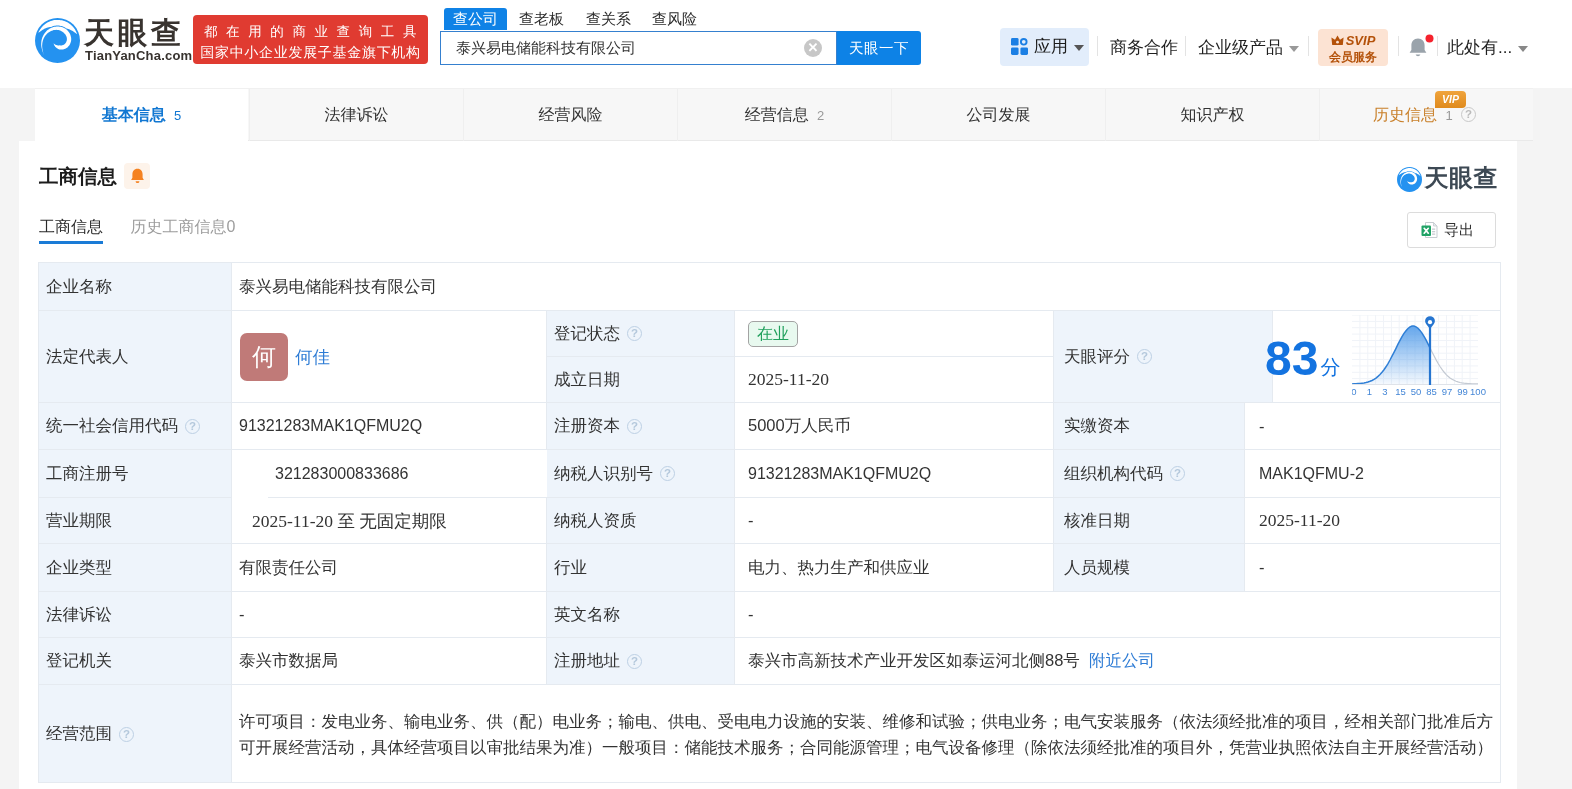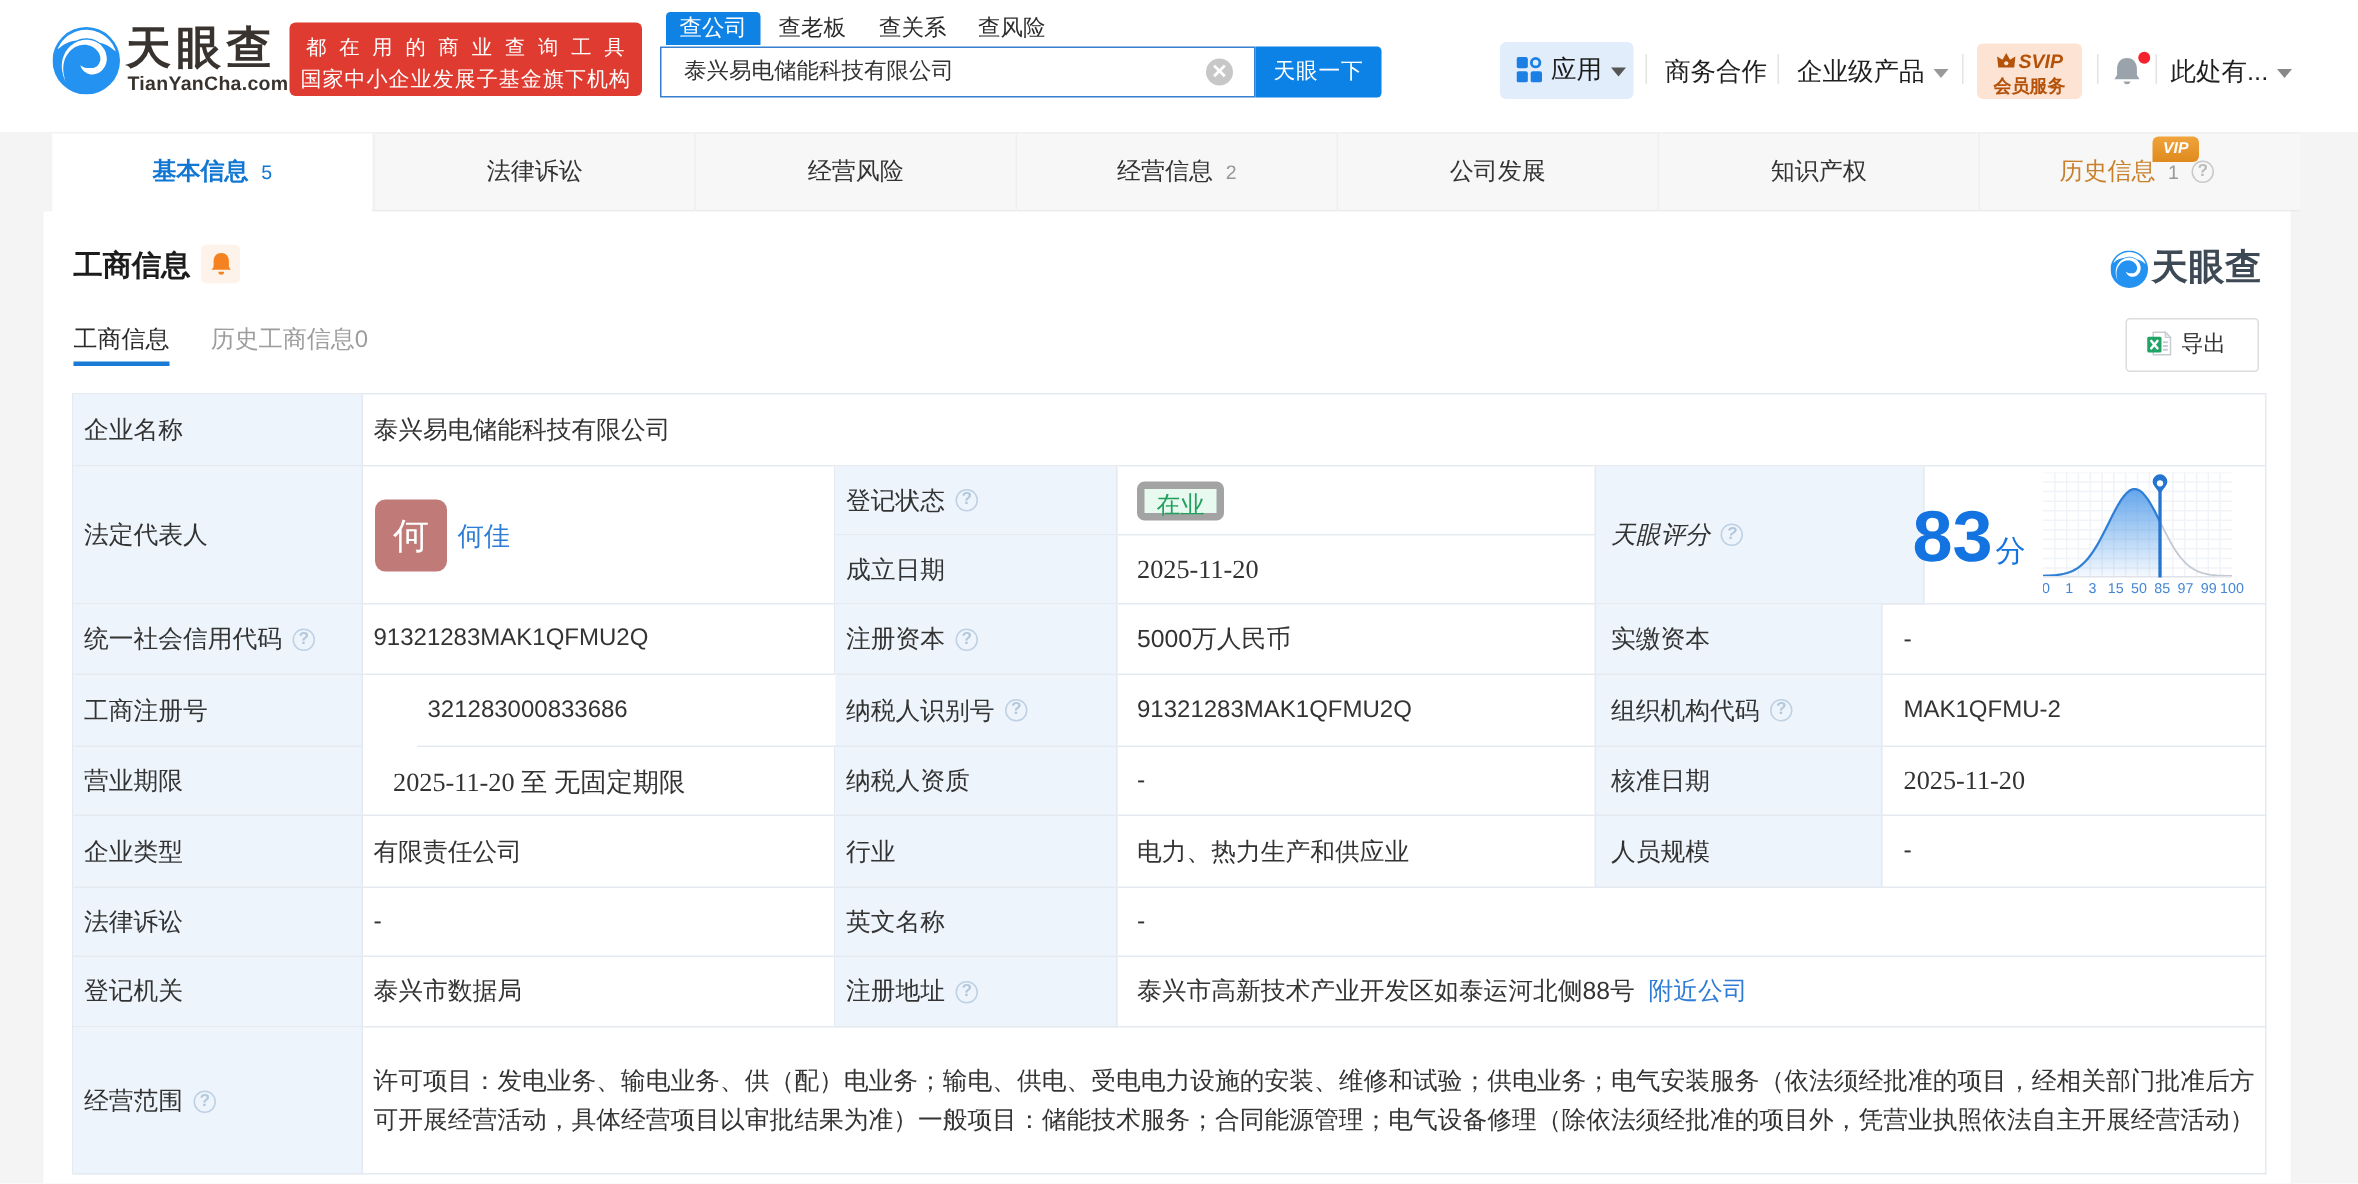--- a/index.html
+++ b/index.html
@@ -32,41 +32,41 @@
   .caret { display:inline-block; width:0; height:0; border-left:5px solid transparent; border-right:5px solid transparent; border-top:6px solid #555; vertical-align:middle; margin-left:6px; }
 
   
   #nav { position:absolute; left:35px; top:88px; width:1498px; height:53px; background:#f7f7f7; border-top:1px solid #f0f0f0; border-bottom:1px solid #e9e9e9; }
   .ntab { position:absolute; top:0; height:52px; width:214px; text-align:center; line-height:52px; font-size:16px; color:#333; border-left:1px solid #efefef; }
   .ntab small { font-size:13px; color:#999; margin-left:4px; }
   #ntab0 { left:0; width:213px; background:#fff; height:53px; border-left:none; z-index:2; color:#1177d2; font-weight:bold; }
   #ntab0 small { color:#1177d2; font-weight:normal; }
 
   
-  #card { position:absolute; left:29px; top:141px; width:1498px; height:648px; background:#fff; }
+  #card { position:absolute; left:19px; top:141px; width:1498px; height:648px; background:#fff; }
   #title { position:absolute; left:20px; top:22px; font-size:19.5px; font-weight:bold; color:#1c1c1c; }
   #bellchip { position:absolute; left:105px; top:22px; width:26px; height:26px; background:#fdf3ea; border-radius:4px; text-align:center; }
   #minilogo { position:absolute; right:19px; top:21px; }
   #subtabs { position:absolute; left:20px; top:77px; height:30px; }
   .stab2 { display:inline-block; font-size:16px; margin-right:23px; line-height:18px; }
   #st-a { color:#2a2a2a; padding-bottom:5px; border-bottom:3px solid #1a7bd6; }
   #st-b { color:#9d9d9d; }
   #exportbtn { position:absolute; right:21px; top:71px; width:89px; height:36px; border:1px solid #dcdcdc; border-radius:3px; background:#fff; font-size:15px; color:#333; line-height:34px; text-align:left; padding-left:13px; }
 
   
   #tbl { position:absolute; left:19px; top:121px; width:1463px; height:521px; border-top:1px solid #e5eaf0; border-left:1px solid #e5eaf0; font-size:16.5px; color:#333; }
   .cell { position:absolute; border-right:1px solid #e5eaf0; border-bottom:1px solid #e5eaf0; display:flex; align-items:center; padding-left:7px; }
   .lab { background:#eef4fb; }
   .q { display:inline-block; width:15px; height:15px; border:1px solid #bdd0e4; border-radius:50%; color:#b4c8dc; font-size:11.5px; line-height:13.5px; text-align:center; margin-left:7px; flex:none; font-weight:bold; }
   .qg { border-color:#c9c9c9; color:#bbb; }
   .serif { font-family:"Liberation Serif","Liberation Sans",sans-serif; font-size:17.5px; }
   .ascii { font-size:16px; }
   a.blue { color:#2e7cd5; text-decoration:none; }
   #avatar { width:48px; height:48px; border-radius:7px; background:#c07a78; color:#fff; font-size:24px; display:flex; align-items:center; justify-content:center; margin-right:7px; margin-left:1px; }
-  #tag-zy { display:inline-block; height:26px; line-height:24px; padding:0 8px; border:5px solid #a3a3a3; background:#e8f9ef; border-radius:5px; color:#21a05d; font-size:16px; }
+  #tag-zy { display:inline-block; height:26px; line-height:24px; padding:0 8px; border:1px solid #a3a3a3; background:#e8f9ef; border-radius:5px; color:#21a05d; font-size:16px; }
   #score83 { font-size:48px; font-weight:bold; color:#1373e0; margin-top:3px; }
   #scorefen { font-size:20px; color:#1373e0; margin-left:2px; margin-top:21px; }
 </style>
 </head>
 <body>
 
 <div id="header">
   <svg id="logoc" width="45" height="45" viewBox="0 0 48 48">
     <circle cx="24" cy="24" r="24" fill="#2492f0"></circle>
     <path d="M3.6 15.8 L4.1 14.5 L4.8 13.3 L5.4 12.2 L6.2 11.1 L7.0 10.0 L7.9 9.0 L8.9 8.0 L9.9 7.1 L10.9 6.3 L12.0 5.5 L13.2 4.9 L14.4 4.2 L15.6 3.7 L16.8 3.2 L18.1 2.8 L19.4 2.5 L20.7 2.2 L22.1 2.1 L23.4 2.0 L24.8 2.0 L26.1 2.1 L27.4 2.3 L28.8 2.5 L30.1 2.9 L31.3 3.3 L32.6 3.7 L33.8 4.3 L35.0 4.9 L36.1 5.7 L37.2 6.4 L38.3 7.3 L39.3 8.2 L40.2 9.1 L41.1 10.2 L41.9 11.2 L42.7 12.3 L43.3 13.5 L43.9 14.7 L44.5 15.9 L44.9 17.2 L44.9 17.2 L43.6 16.3 L42.4 15.4 L41.3 14.6 L40.2 13.9 L39.1 13.2 L38.0 12.7 L36.9 12.2 L35.8 11.8 L34.7 11.5 L33.6 11.2 L32.8 10.7 L32.0 10.1 L31.1 9.7 L30.3 9.3 L29.3 8.9 L28.4 8.6 L27.5 8.4 L26.5 8.2 L25.5 8.1 L24.6 8.0 L23.6 8.0 L22.6 8.1 L21.6 8.2 L20.7 8.3 L19.7 8.6 L18.8 8.9 L17.9 9.2 L17.0 9.6 L15.9 9.7 L14.8 9.9 L13.7 10.1 L12.6 10.5 L11.5 10.9 L10.4 11.3 L9.3 11.9 L8.2 12.5 L7.1 13.2 L6.0 14.0 L4.9 14.9 L3.6 15.8 Z" fill="#fff"></path>
@@ -168,21 +168,21 @@
       <div class="cell " style="left: 193px; top: 48px; width: 315px; height: 92px; padding-left: 7px;">
         <div id="avatar">何</div>
         <a class="blue" style="font-size:17.5px;">何佳</a>
       </div>
       <div class="cell lab" style="left: 508px; top: 48px; width: 188px; height: 46px; padding-left: 7px;">登记状态<span class="q">?</span></div>
       <div class="cell " style="left: 696px; top: 48px; width: 319px; height: 46px; padding-left: 13px;">
         <span id="tag-zy">在业</span>
       </div>
       <div class="cell lab" style="left: 508px; top: 94px; width: 188px; height: 46px; padding-left: 7px;">成立日期</div>
       <div class="cell serif" style="left: 696px; top: 94px; width: 319px; height: 46px; padding-left: 13px;">2025-11-20</div>
-      <div class="cell lab" style="left: 1015px; top: 48px; width: 219px; height: 92px; padding-left: 10px; font-style: italic;">天眼评分<span class="q">?</span></div>
+      <div class="cell lab" style="left: 1015px; top: 48px; width: 219px; height: 92px; padding-left: 10px;">天眼评分<span class="q">?</span></div>
       <div class="cell " style="left: 1206px; top: 48px; width: 256px; height: 92px; padding-left: 20px;">
         <div style="display:flex;align-items:center;">
           <span id="score83">83</span>
           <span id="scorefen">分</span>
           <svg id="curve" width="136" height="84" viewBox="0 0 136 84" style="margin-left:12px;margin-top:0px;">
             <defs>
               <linearGradient id="gf" x1="0" y1="0" x2="0" y2="1">
                 <stop offset="0" stop-color="#4a97e8" stop-opacity="0.85"></stop>
                 <stop offset="1" stop-color="#4a97e8" stop-opacity="0.06"></stop>
               </linearGradient>

